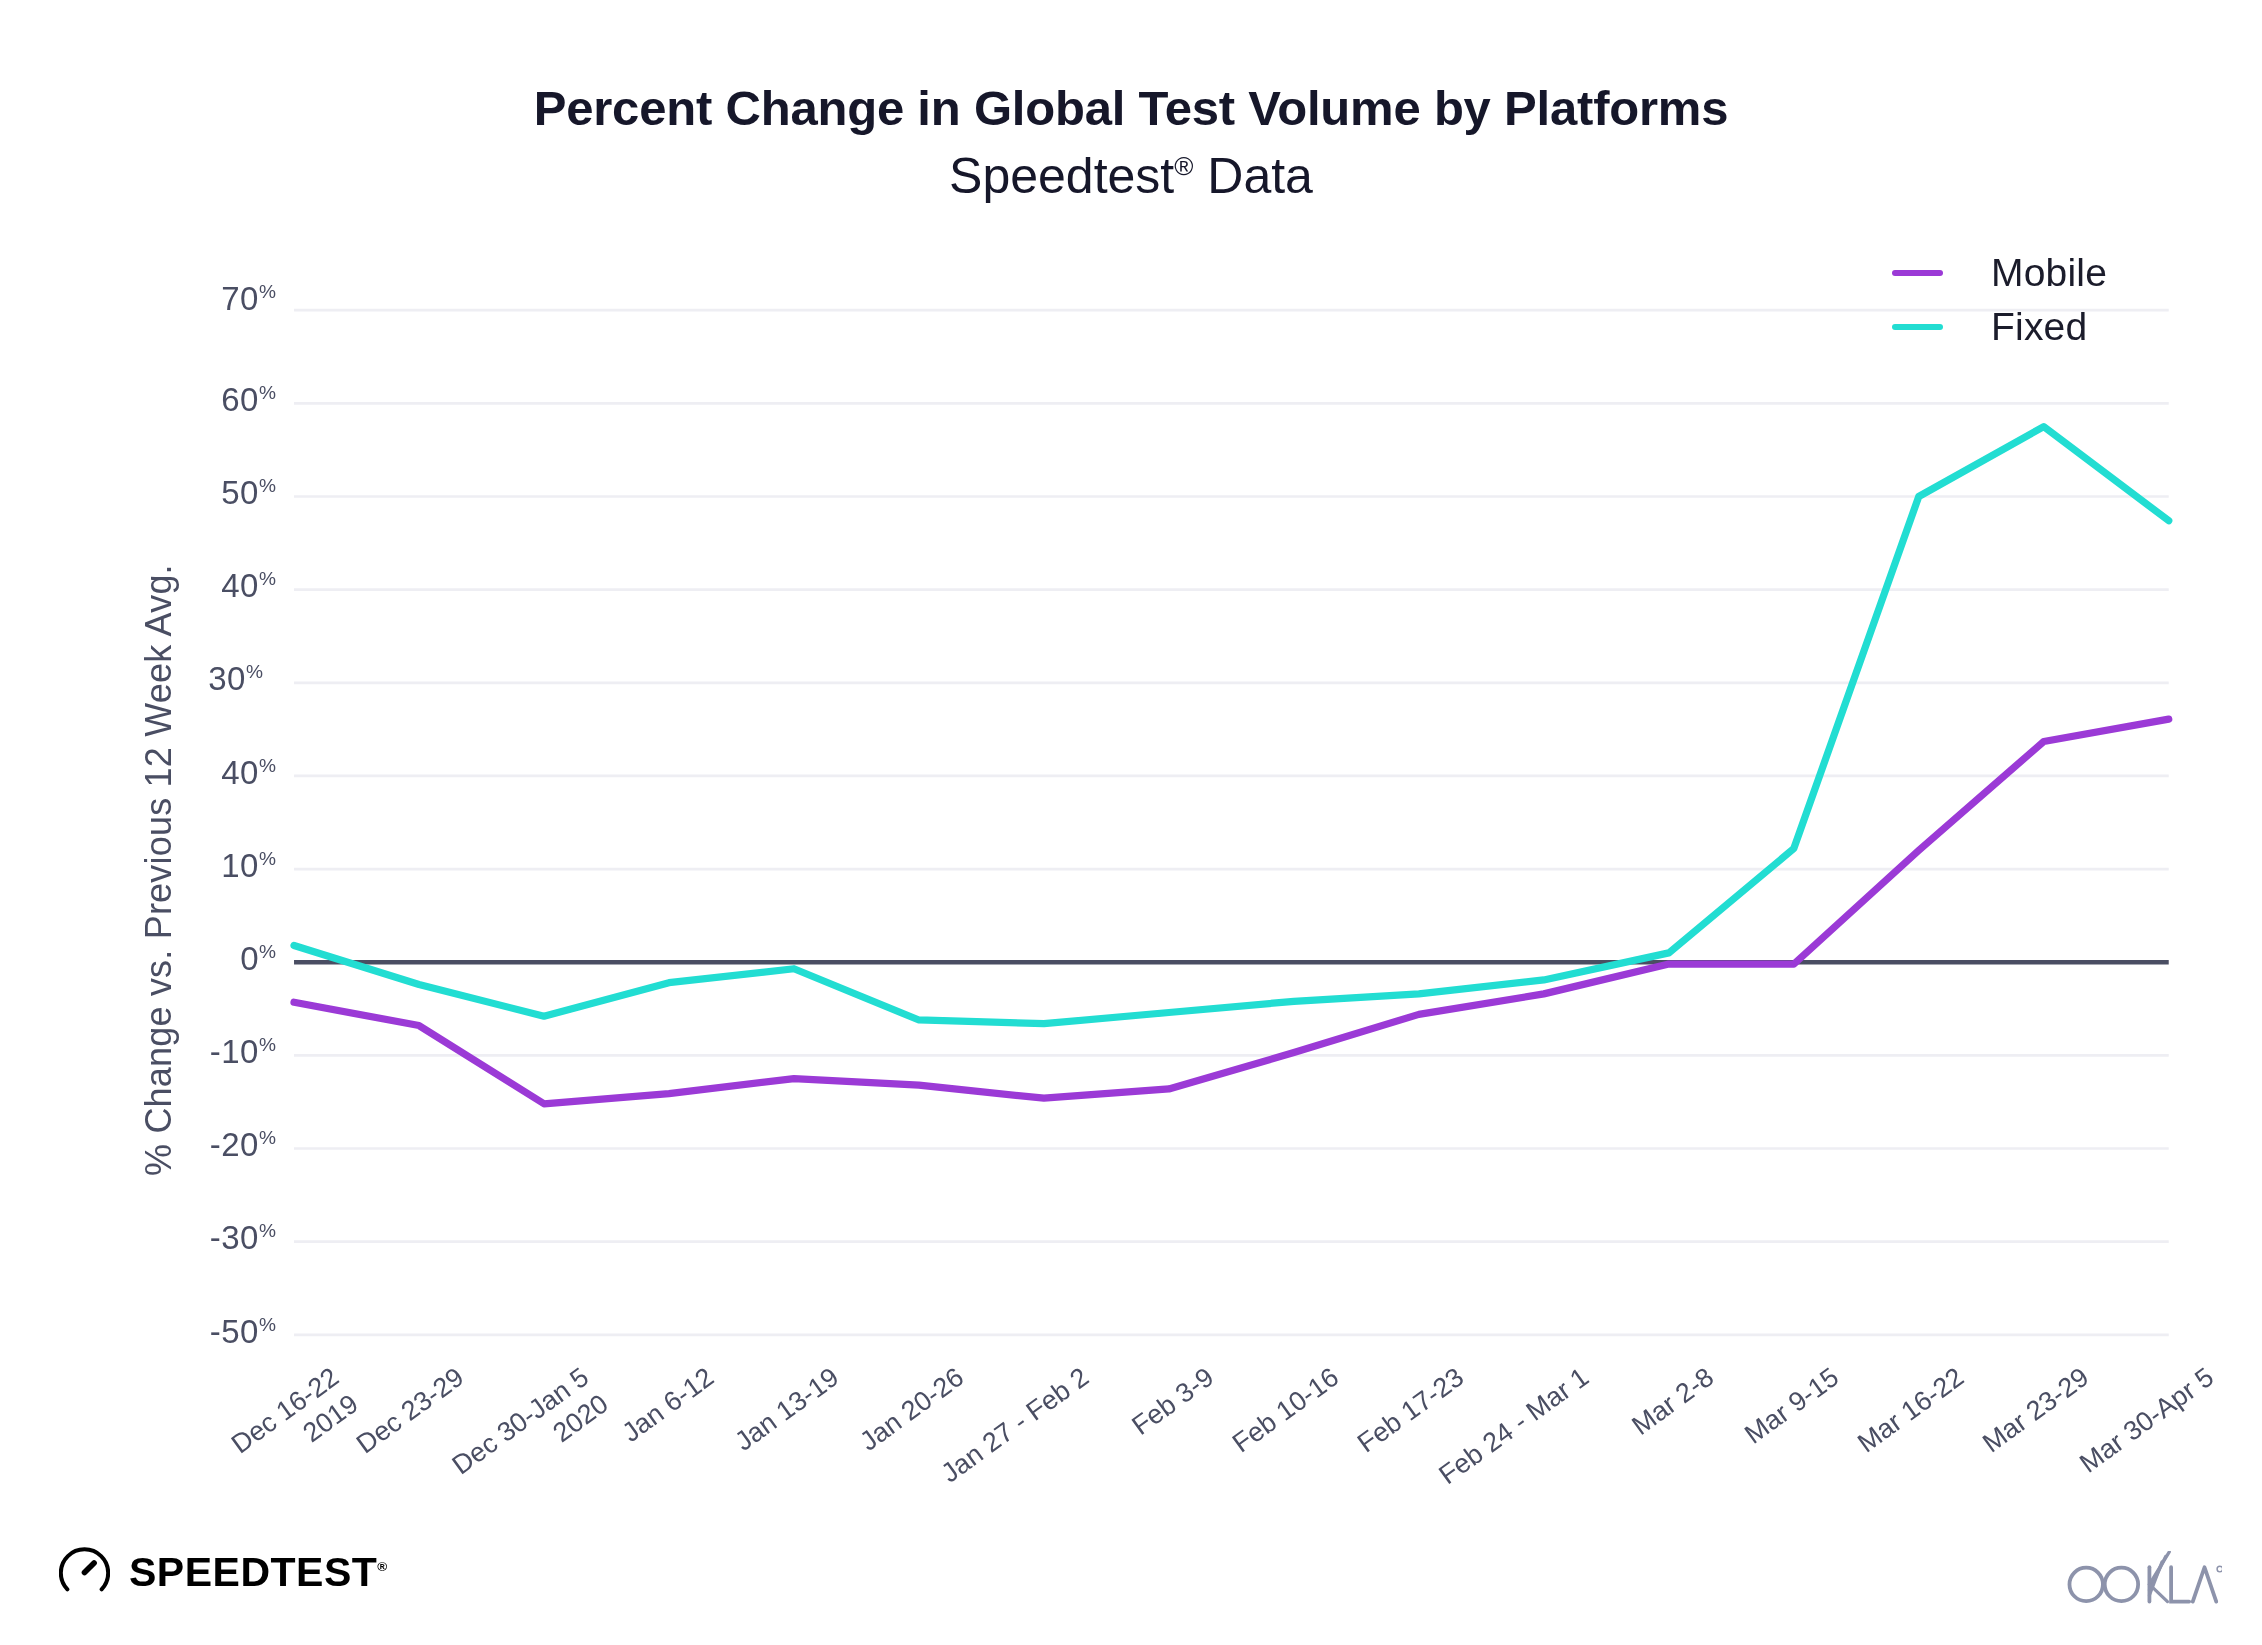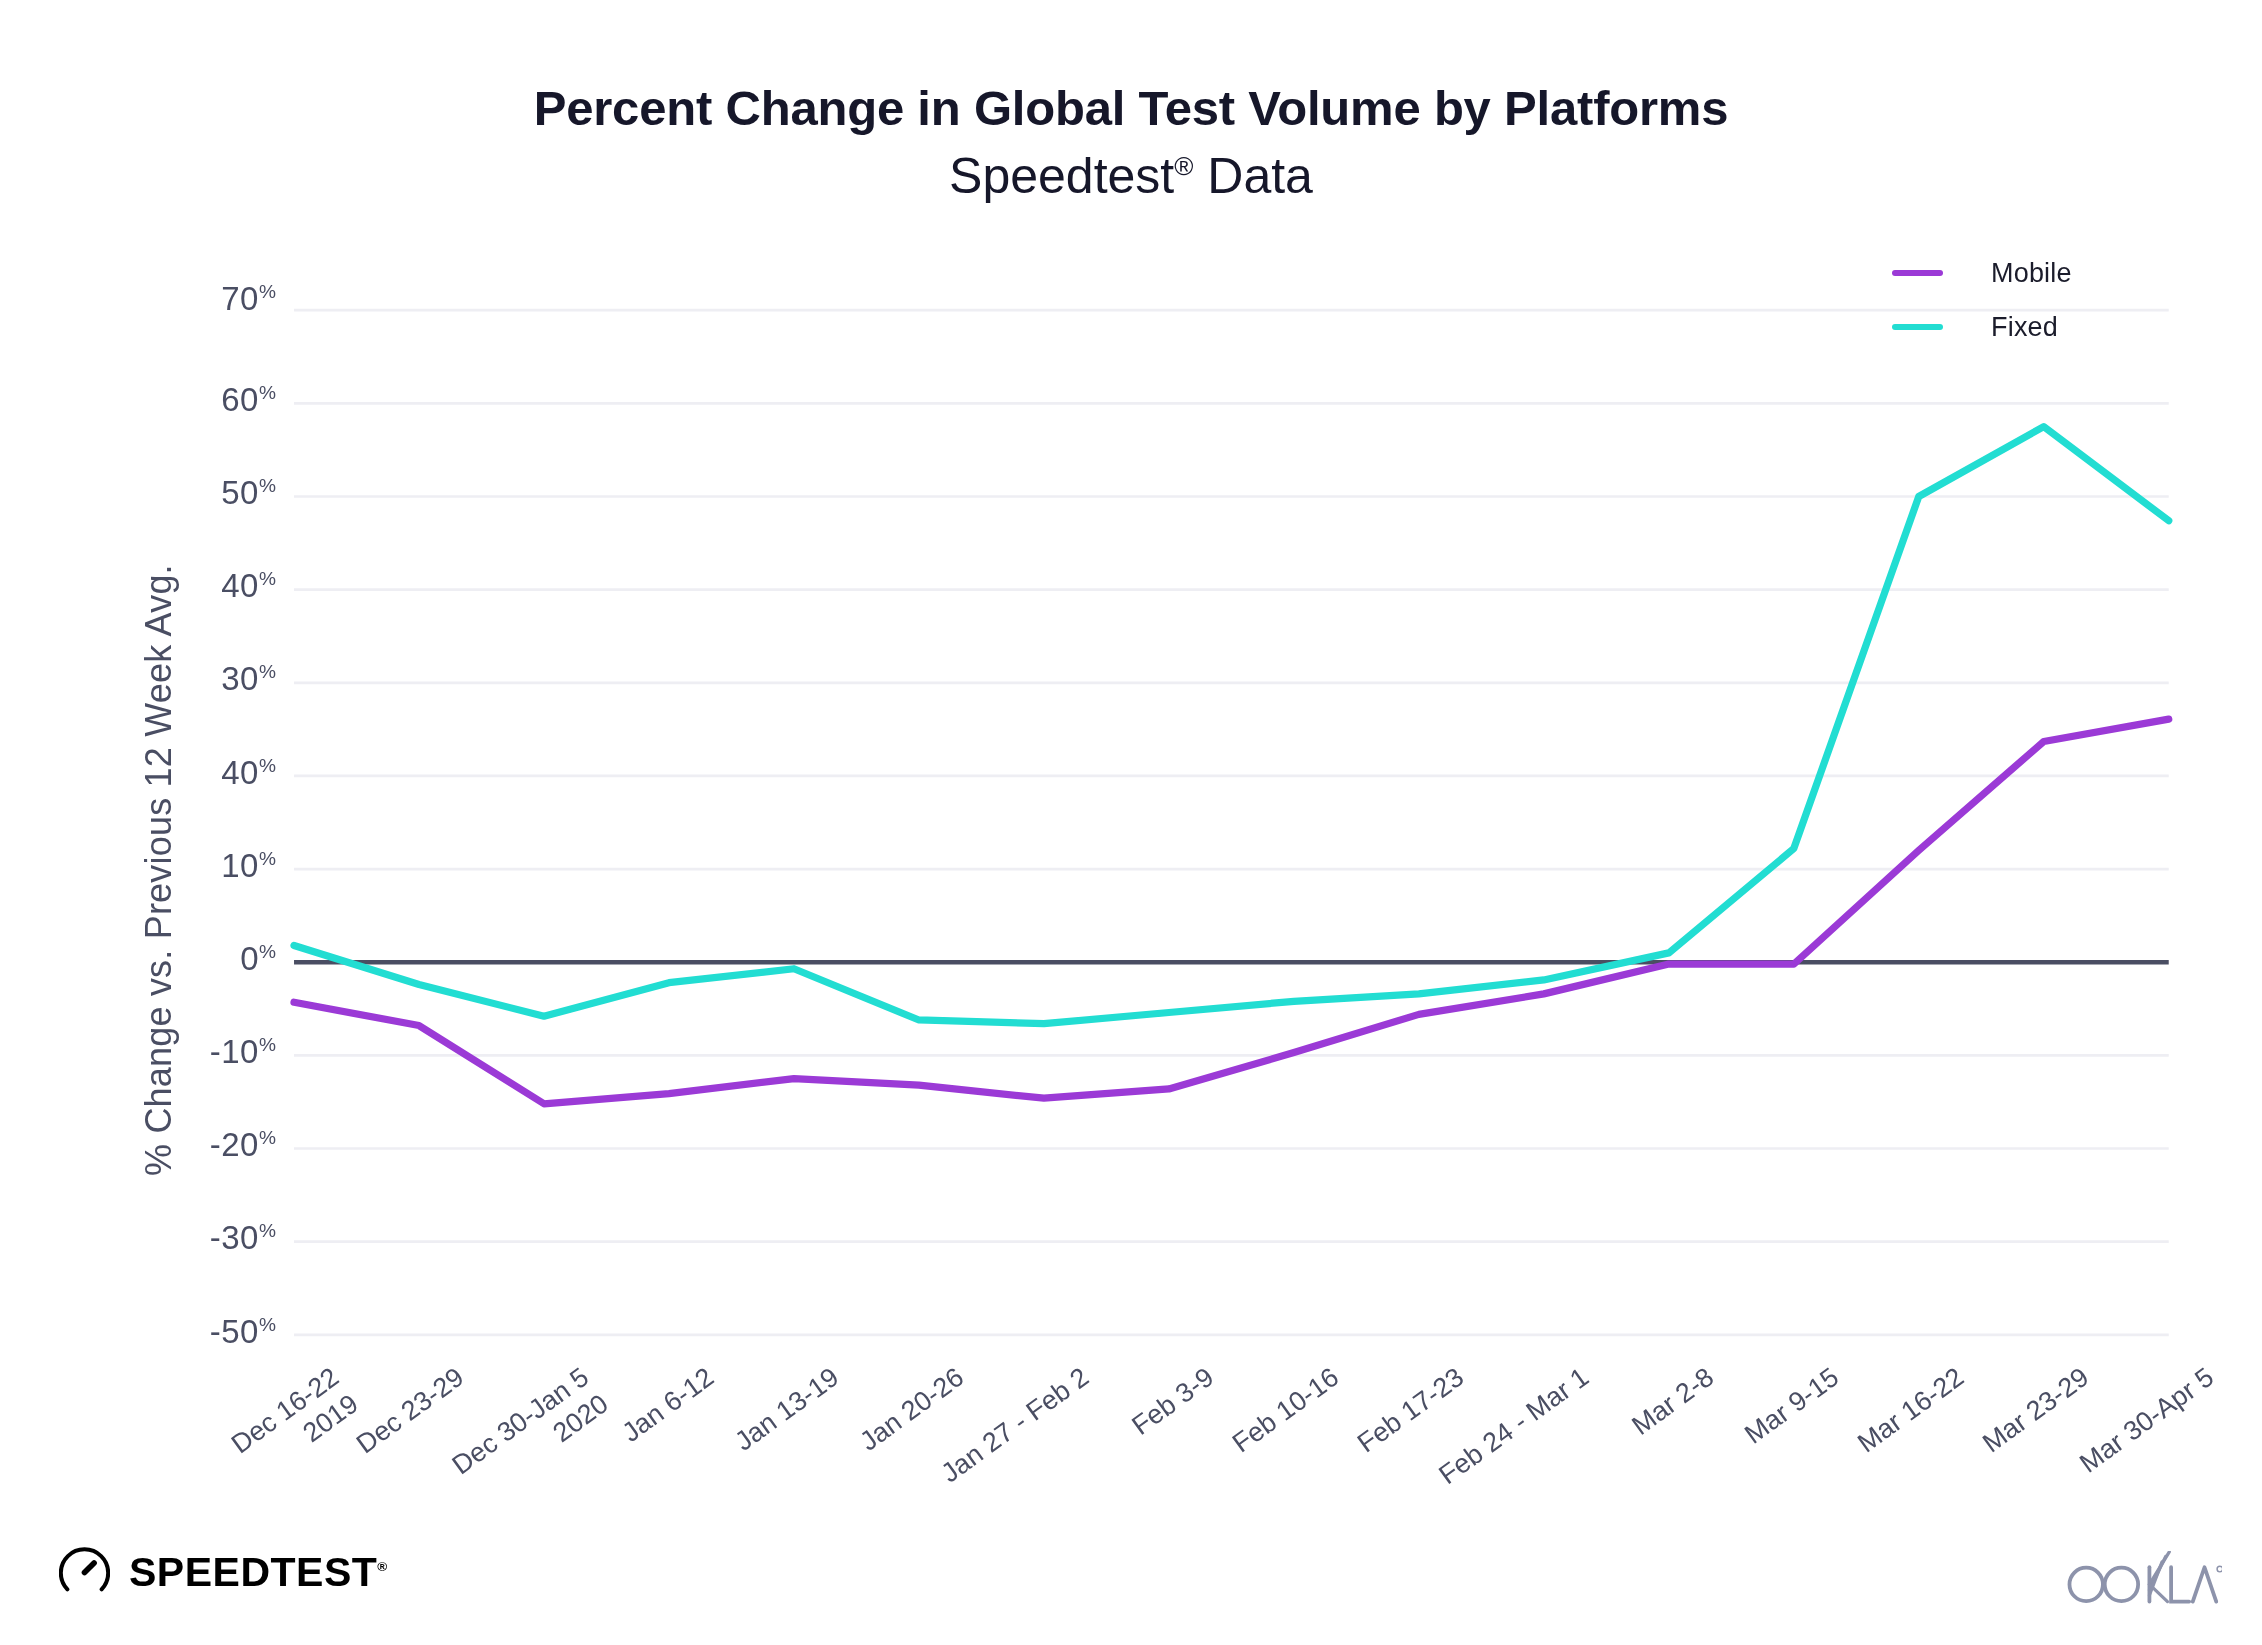--- a/index.html
+++ b/index.html
@@ -121,21 +121,21 @@
     align-items: center;
     height: 54px;
   }
   .legend-swatch {
     width: 51px;
     height: 6.3px;
     border-radius: 3.6px;
     margin-right: 48px;
   }
   .legend-label {
-    font-size: 27px;
+    font-size: 39px;
     color: #1b1c2b;
     letter-spacing: 0.2px;
   }
 
   
   .speedtest-logo {
     position: absolute;
     left: 59px;
     top: 1547px;
     display: flex;
@@ -170,21 +170,21 @@
     <p class="chart-subtitle"><span>Speedtest</span><sup>®</sup><span> Data</span></p>
   </div>
 
   <div class="y-axis-title">% Change vs. Previous 12 Week Avg.</div>
 
   <div id="y-ticks">
       <div class="y-tick" style="left: 131px; top: 280px;"><span>70</span><sup>%</sup></div>
       <div class="y-tick" style="left: 131px; top: 381px;"><span>60</span><sup>%</sup></div>
       <div class="y-tick" style="left: 131px; top: 474px;"><span>50</span><sup>%</sup></div>
       <div class="y-tick" style="left: 131px; top: 567px;"><span>40</span><sup>%</sup></div>
-      <div class="y-tick" style="left: 131px; top: 660px;"><span>30</span><sup>%</sup></div>
+      <div class="y-tick" style="left: 118px; top: 660px;"><span>30</span><sup>%</sup></div>
       <div class="y-tick" style="left: 131px; top: 754px;"><span>40</span><sup>%</sup></div>
       <div class="y-tick" style="left: 131px; top: 847px;"><span>10</span><sup>%</sup></div>
       <div class="y-tick" style="left: 131px; top: 940px;"><span>0</span><sup>%</sup></div>
       <div class="y-tick" style="left: 131px; top: 1033px;"><span>-10</span><sup>%</sup></div>
       <div class="y-tick" style="left: 131px; top: 1126px;"><span>-20</span><sup>%</sup></div>
       <div class="y-tick" style="left: 131px; top: 1219px;"><span>-30</span><sup>%</sup></div>
       <div class="y-tick" style="left: 131px; top: 1313px;"><span>-50</span><sup>%</sup></div>
     </div>
 
   <div class="plot-wrap">

